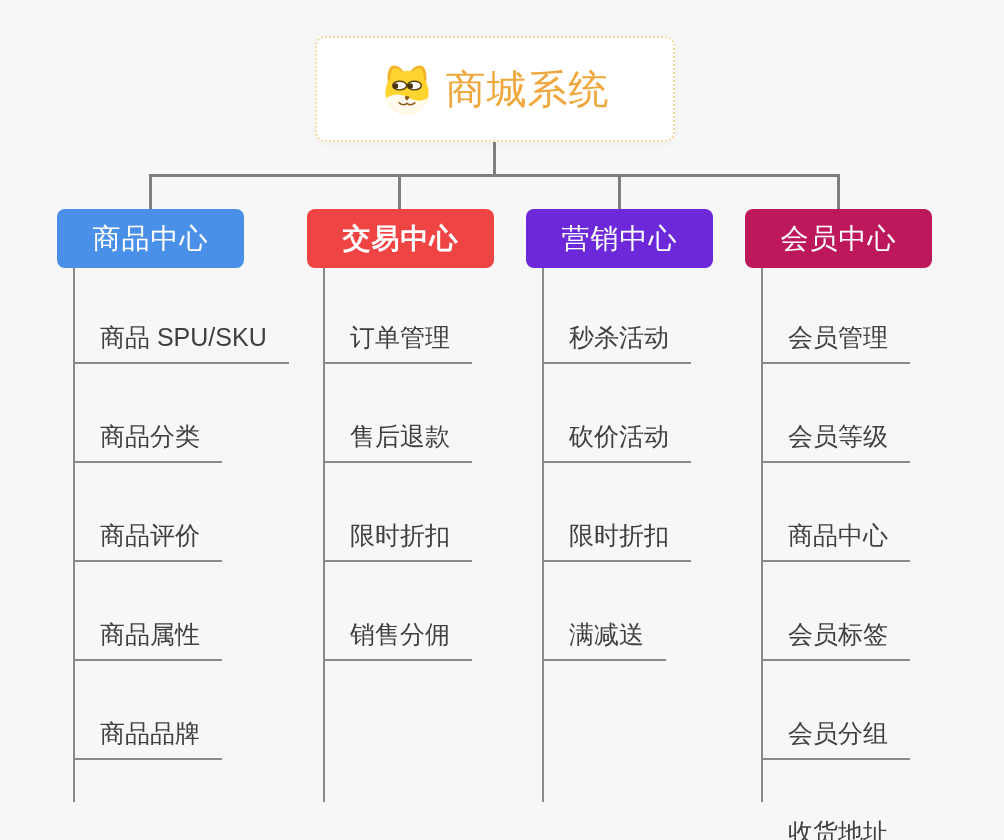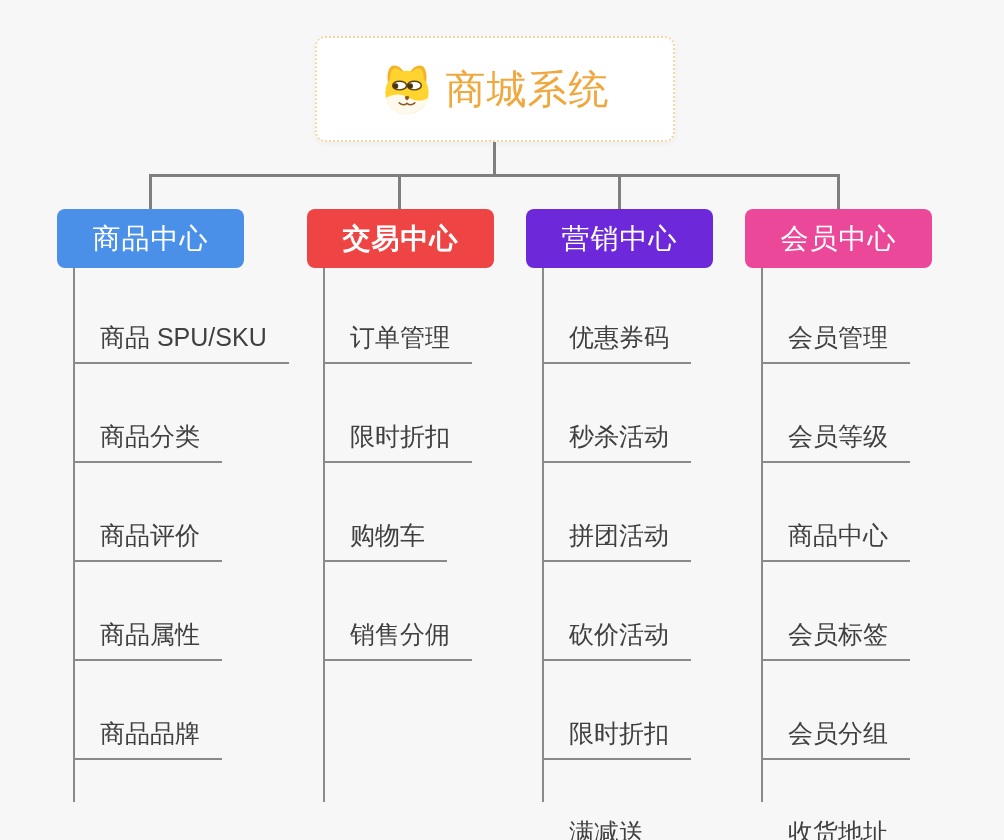--- a/index.html
+++ b/index.html
@@ -106,41 +106,39 @@
           <li class="leaf">商品属性</li>
           <li class="leaf">商品品牌</li>
         </ul>
   </div>
 
   <div class="column" style="left: 307px;">
     <div class="branch-node" style="background: #ef4444; font-weight: bold;">交易中心</div>
     <div class="vline"></div>
     <ul class="items">
           <li class="leaf">订单管理</li>
+          <li class="leaf">售后退款</li>
           <li class="leaf">限时折扣</li>
-          <li class="leaf">购物车</li>
           <li class="leaf">销售分佣</li>
         </ul>
   </div>
 
   <div class="column" style="left: 526px;">
     <div class="branch-node" style="background: #6d28d9;">营销中心</div>
     <div class="vline"></div>
     <ul class="items">
-          <li class="leaf">优惠券码</li>
           <li class="leaf">秒杀活动</li>
-          <li class="leaf">拼团活动</li>
           <li class="leaf">砍价活动</li>
           <li class="leaf">限时折扣</li>
           <li class="leaf">满减送</li>
         </ul>
   </div>
 
   <div class="column" style="left: 745px;">
-    <div class="branch-node" style="background: #ec4899;">会员中心</div>
+    <div class="branch-node" style="background: #be185d;">会员中心</div>
     <div class="vline"></div>
     <ul class="items">
           <li class="leaf">会员管理</li>
           <li class="leaf">会员等级</li>
           <li class="leaf">商品中心</li>
           <li class="leaf">会员标签</li>
           <li class="leaf">会员分组</li>
           <li class="leaf">收货地址</li>
         </ul>
   </div>

